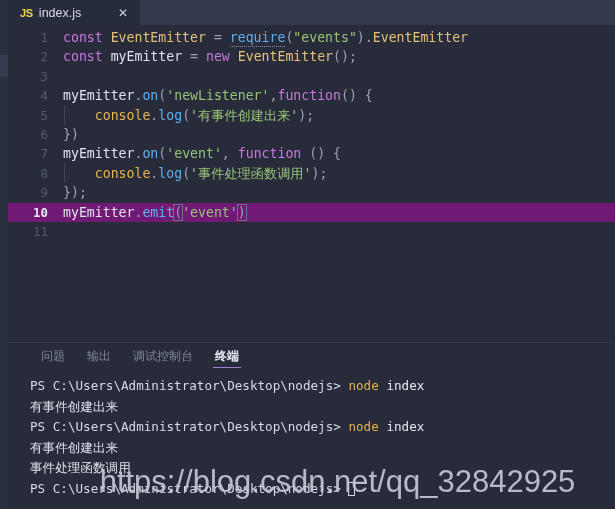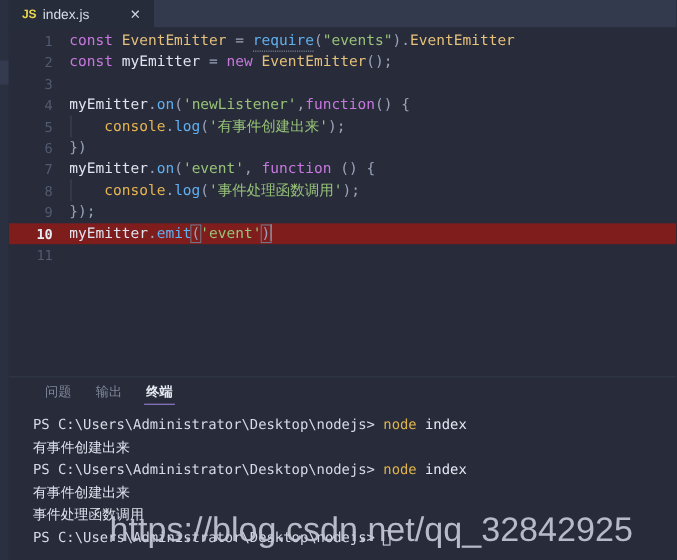--- a/index.html
+++ b/index.html
@@ -78,21 +78,21 @@
     font-size:13.2px;
     line-height:19.4px;
   }
   .line {
     position:relative;
     display:flex;
     height:19.4px;
     align-items:center;
     white-space:pre;
   }
-  .line.active { background:#7f1d1d; }
+  .line.active { background:#701a75; }
   .lnum {
     width:55px;
     text-align:right;
     padding-right:15px;
     color:#525a70;
     font-size:12.4px;
     flex:0 0 55px;
     font-family:"DejaVu Sans Mono", monospace;
   }
   .line.active .lnum { color:#e6eaf3; font-weight:bold; }
@@ -228,20 +228,21 @@
         <div class="line"><span class="lnum">9</span><span class="ltext"><span class="t-punc">}</span><span class="t-punc">)</span><span class="t-punc">;</span></span></div>
         <div class="line active"><span class="lnum">10</span><span class="ltext"><span class="t-var">myEmitter</span><span class="t-punc">.</span><span class="t-fn">emit</span><span class="t-punc brk">(</span><span class="t-str">'event'</span><span class="t-punc brk">)</span><span class="caret"></span></span></div>
         <div class="line"><span class="lnum">11</span><span class="ltext"></span></div>
       </div>
   </div>
 
   <div class="panel">
     <div class="panel-tabs" id="panel-tabs">
         <div class="ptab">问题</div>
         <div class="ptab">输出</div>
+        <div class="ptab">调试控制台</div>
         <div class="ptab active">终端</div>
       </div>
     <div class="term" id="terminal">
         <div class="term-line"><span class="tm-prompt">PS C:\Users\Administrator\Desktop\nodejs&gt; </span><span class="tm-cmd">node</span><span class="tm-arg"> index</span></div>
         <div class="term-line"><span class="tm-out">有事件创建出来</span></div>
         <div class="term-line"><span class="tm-prompt">PS C:\Users\Administrator\Desktop\nodejs&gt; </span><span class="tm-cmd">node</span><span class="tm-arg"> index</span></div>
         <div class="term-line"><span class="tm-out">有事件创建出来</span></div>
         <div class="term-line"><span class="tm-out">事件处理函数调用</span></div>
         <div class="term-line"><span class="tm-prompt">PS C:\Users\Administrator\Desktop\nodejs&gt; </span><span class="tm-cursor"></span></div>
       </div>

